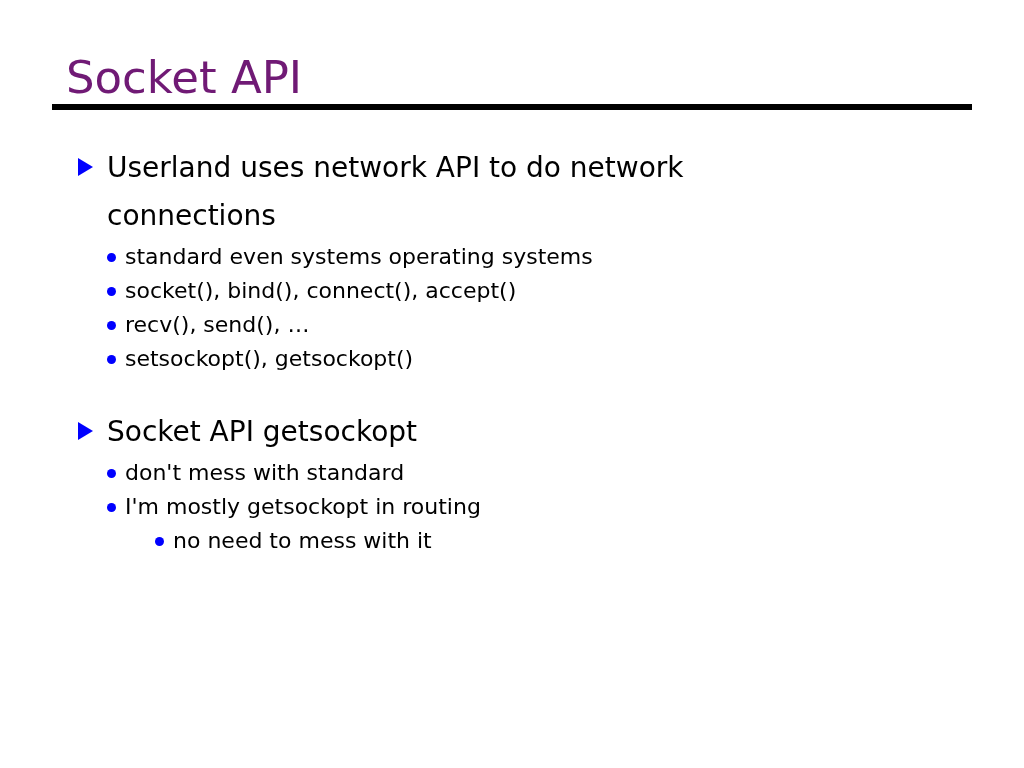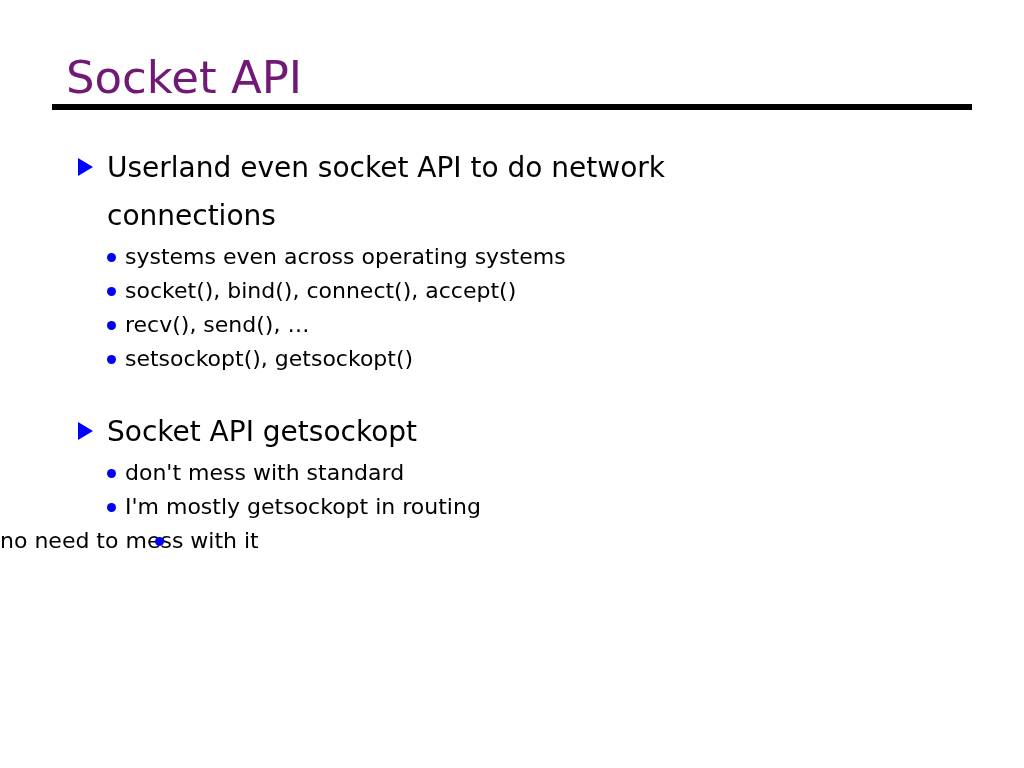--- a/index.html
+++ b/index.html
@@ -96,20 +96,21 @@
     left: 107px;
     top: 13px;
     width: 9px;
     height: 9px;
     border-radius: 50%;
     background: #0000ff;
   }
 
   
   .lvl3 {
+    padding-left: 173px;
     font-size: 22px;
     line-height: 34px;
     color: #000000;
     min-height: 34px;
   }
   .lvl3 .marker {
     position: absolute;
     left: 155px;
     top: 13px;
     width: 9px;
@@ -133,26 +134,26 @@
 <div class="slide">
 
   <h1 class="slide-title">Socket API</h1>
 
   <div class="title-rule"></div>
 
   <div class="outline">
 
     <div class="bullet-row lvl1">
       <span class="marker"></span>
-      <span class="text">Userland even socket API to do network connections</span>
+      <span class="text">Userland uses network API to do network connections</span>
     </div>
 
     <div class="bullet-row lvl2">
       <span class="marker"></span>
-      <span class="text">systems even across operating systems</span>
+      <span class="text">standard even systems operating systems</span>
     </div>
 
     <div class="bullet-row lvl2">
       <span class="marker"></span>
       <span class="text">socket(), bind(), connect(), accept()</span>
     </div>
 
     <div class="bullet-row lvl2">
       <span class="marker"></span>
       <span class="text">recv(), send(), …</span>

